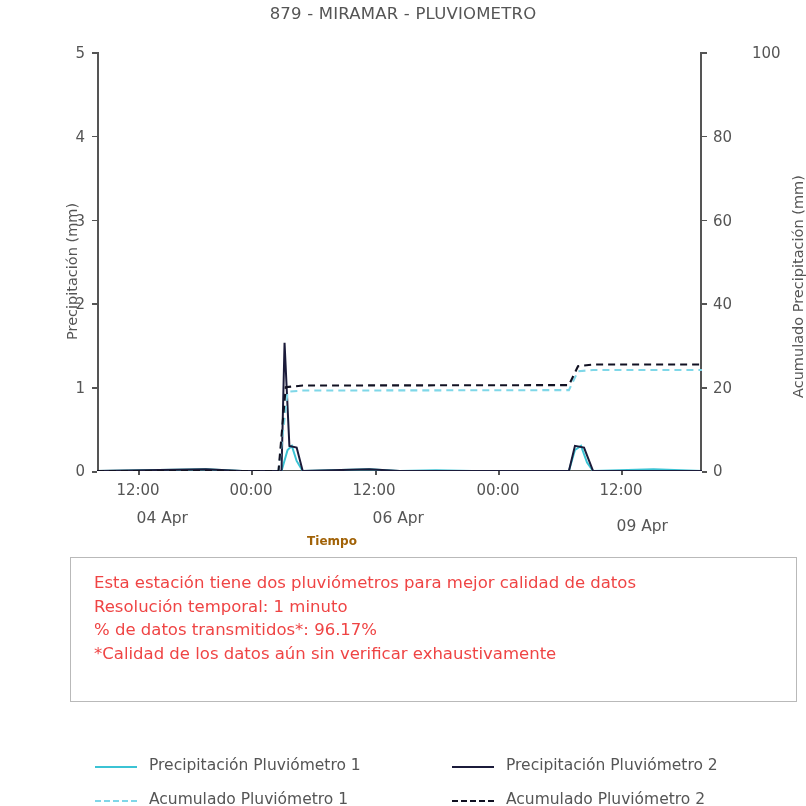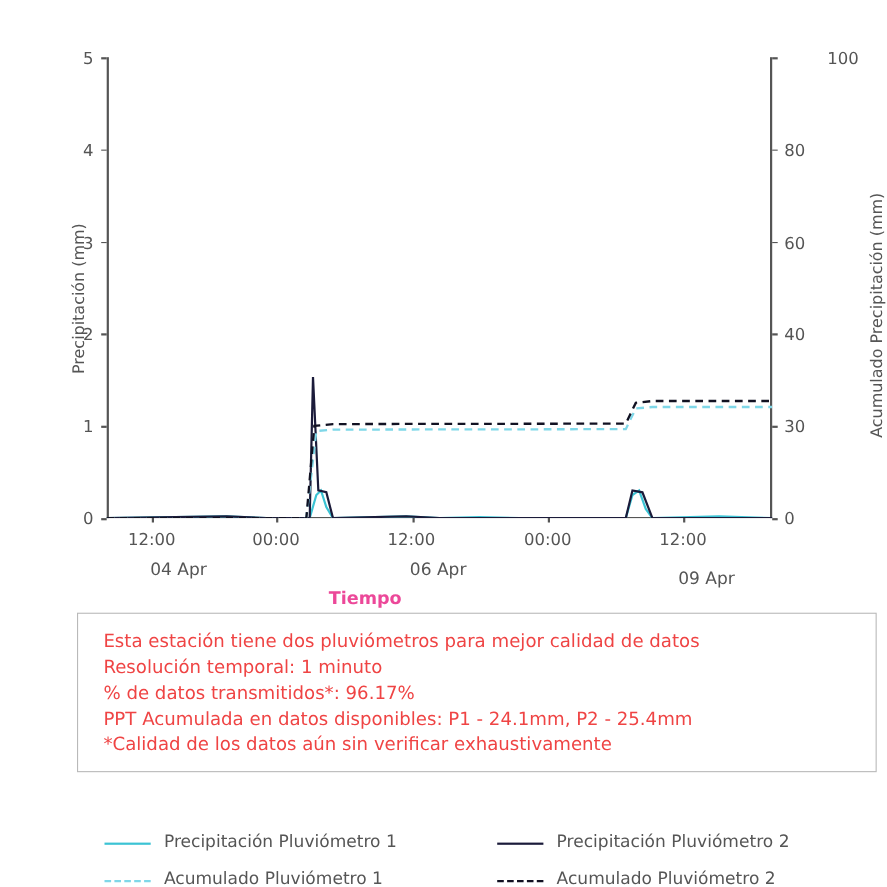--- a/index.html
+++ b/index.html
@@ -111,23 +111,23 @@
     color: #555555;
     white-space: nowrap;
     text-align: right;
   }
   #xaxis-title {
     position: absolute;
     left: 0;
     top: 534px;
     width: 664px;
     text-align: center;
-    font-size: 16px;
+    font-size: 12px;
     font-weight: bold;
-    color: #ec4899;
+    color: #a16207;
   }
 
   
   #info-box {
     position: absolute;
     left: 70px;
     top: 557px;
     width: 727px;
     height: 145px;
     box-sizing: border-box;
@@ -178,33 +178,34 @@
   .lg-p1  { left: 25px;  top: 10px; }
   .lg-p2  { left: 382px; top: 10px; }
   .lg-a1  { left: 25px;  top: 44px; }
   .lg-a2  { left: 382px; top: 44px; }
 </style>
 </head>
 <body>
 
 <div id="root">
 
+  <div id="chart-title">879 - MIRAMAR - PLUVIOMETRO</div>
 
   <div class="axis-num" style="left:63px; top:44px; width:22px; text-align:right;">5</div>
   <div class="axis-num" style="left:63px; top:128px; width:22px; text-align:right;">4</div>
   <div class="axis-num" style="left:63px; top:212px; width:22px; text-align:right;">3</div>
   <div class="axis-num" style="left:63px; top:295px; width:22px; text-align:right;">2</div>
   <div class="axis-num" style="left:63px; top:379px; width:22px; text-align:right;">1</div>
   <div class="axis-num" style="left:63px; top:462px; width:22px; text-align:right;">0</div>
 
   <div class="axis-num" style="left:713px; top:44px;margin-left:39px;">100</div>
   <div class="axis-num" style="left:713px; top:128px;">80</div>
   <div class="axis-num" style="left:713px; top:212px;">60</div>
   <div class="axis-num" style="left:713px; top:295px;">40</div>
-  <div class="axis-num" style="left:713px; top:379px;">30</div>
+  <div class="axis-num" style="left:713px; top:379px;">20</div>
   <div class="axis-num" style="left:713px; top:462px;">0</div>
 
   <div id="ylabel-left" class="ylabel-left-text">Precipitación (mm)</div>
   <div id="ylabel-right" class="ylabel-right-text">Acumulado Precipitación (mm)</div>
   <div id="xaxis-title">Tiempo</div>
 
   <div class="xtick-label" style="left:98px; top:481px; width:80px;">12:00</div>
   <div class="xtick-label" style="left:211px; top:481px; width:80px;">00:00</div>
   <div class="xtick-label" style="left:334px; top:481px; width:80px;">12:00</div>
   <div class="xtick-label" style="left:458px; top:481px; width:80px;">00:00</div>
@@ -246,21 +247,20 @@
           <path d="M0.00 419.00 L181.50 419.00 L188.76 335.20 L205.70 333.52 L471.90 333.11 L480.98 314.25 L496.10 312.57 L605.00 312.57" fill="none" stroke="#111122" stroke-width="2.1" stroke-dasharray="7,5" stroke-linejoin="miter"></path>
         </g>
     </svg>
   </div>
 
   <div id="info-box"></div>
   <div id="info-lines">
     <div class="info-line">Esta estación tiene dos pluviómetros para mejor calidad de datos</div>
     <div class="info-line">Resolución temporal: 1 minuto</div>
     <div class="info-line">% de datos transmitidos*: 96.17%</div>
-    <div class="info-line">PPT Acumulada en datos disponibles: P1 - 24.1mm, P2 - 25.4mm</div>
     <div class="info-line">*Calidad de los datos aún sin verificar exhaustivamente</div>
   </div>
 
   <div id="legend">
     <div class="legend-item lg-p1">
       <div class="legend-line" id="legline-p1" style="border-top: 2.2px solid rgb(59, 195, 212);"></div>
       <div class="legend-label">Precipitación Pluviómetro 1</div>
     </div>
     <div class="legend-item lg-p2">
       <div class="legend-line" id="legline-p2" style="border-top: 2.2px solid rgb(27, 27, 58);"></div>

